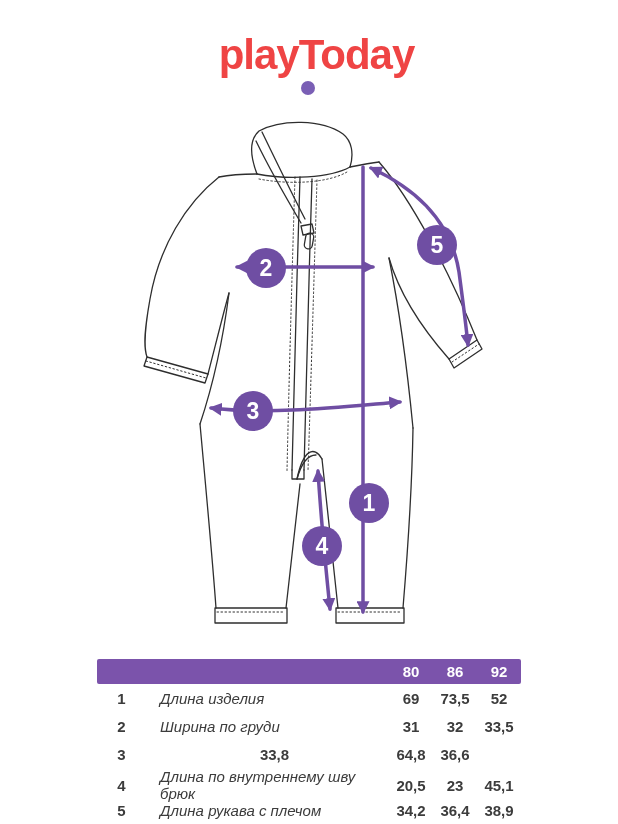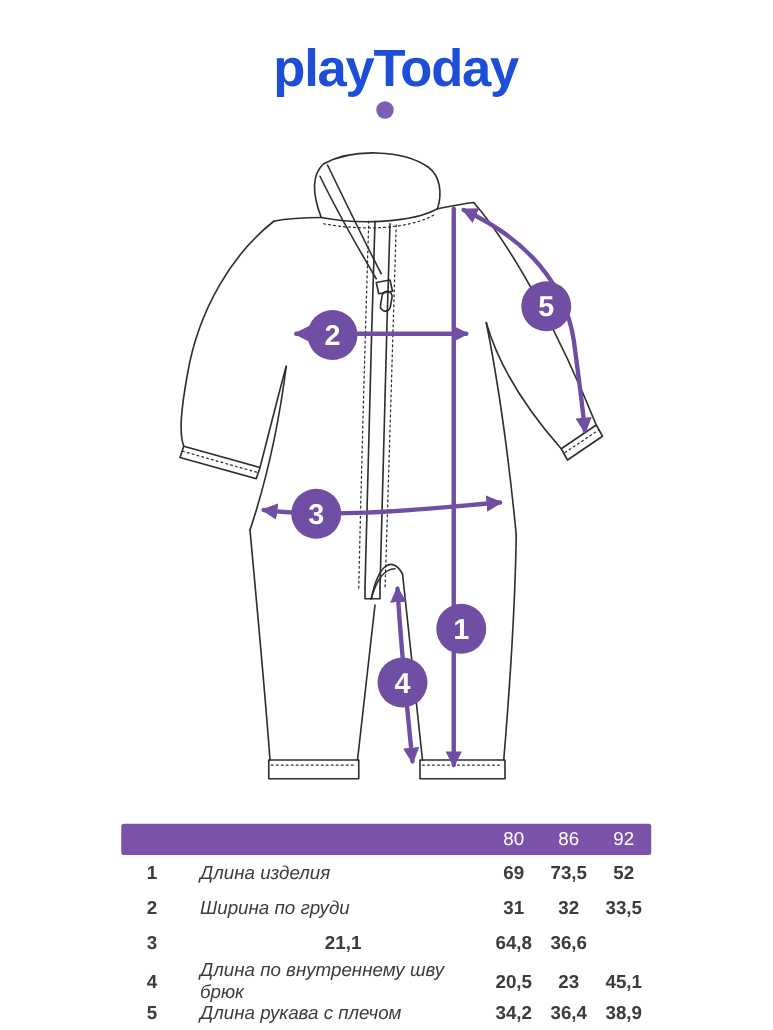--- a/index.html
+++ b/index.html
@@ -7,21 +7,21 @@
   body { font-family:"Liberation Sans", sans-serif; }
   .page {
     position:relative; width:618px; height:824px;
     background:#ffffff; overflow:hidden; margin:0 auto;
   }
 
   
   .logo {
     position:absolute; top:34px; left:0; width:618px;
     text-align:center; font-weight:bold; font-size:42px;
-    letter-spacing:-1px; color:#1d4ed8; line-height:1;padding-left:15px;
+    letter-spacing:-1px; color:#ef4444; line-height:1;padding-left:15px;
   }
   .logo-inner { position:relative; display:inline-block; }
   .logo-dot {
     position:absolute; left:calc(50% - 16px); top:47px;
     width:14px; height:14px; border-radius:50%; background:#7A5FB5;
   }
 
   
   .diagram-svg { position:absolute; left:0; top:0; width:618px; height:824px; }
   .garment { fill:none; stroke:#2E2E2E; stroke-width:1.3; stroke-linecap:round; stroke-linejoin:round; }
@@ -34,21 +34,21 @@
   }
 
   
   .size-table { position:absolute; left:97px; top:659px; width:424px; color:#3C3C3C; }
   .st-grid {
     display:grid; grid-template-columns:63px 1fr 44px 44px 44px;
     align-items:center;
   }
   .st-header {
     height:25px; background:#7B53AB; border-radius:2px;
-    color:#ffffff; font-weight:normal; font-size:15px;
+    color:#ffffff; font-weight:bold; font-size:15px;
   }
   .st-header .st-cell { text-align:center; }
   .st-row { height:28px; font-size:15px; }
   .st-num { text-align:center; font-weight:bold; padding-right:14px; }
   .st-label { text-align:left;font-style:italic; }
   .st-val { text-align:center;font-weight:bold; }
 </style>
 </head>
 <body>
 
@@ -158,21 +158,21 @@
     </div>
     <div class="st-grid st-row">
       <div class="st-num">2</div>
       <div class="st-label">Ширина по груди</div>
       <div class="st-val">31</div>
       <div class="st-val">32</div>
       <div class="st-val">33,5</div>
     </div>
     <div class="st-grid st-row">
       <div class="st-num">3</div>
-      <div class="st-val">21,1</div>
+      <div class="st-val">33,8</div>
       <div class="st-val">64,8</div>
       <div class="st-val">36,6</div>
     </div>
     <div class="st-grid st-row">
       <div class="st-num">4</div>
       <div class="st-label">Длина по внутреннему шву брюк</div>
       <div class="st-val">20,5</div>
       <div class="st-val">23</div>
       <div class="st-val">45,1</div>
     </div>

